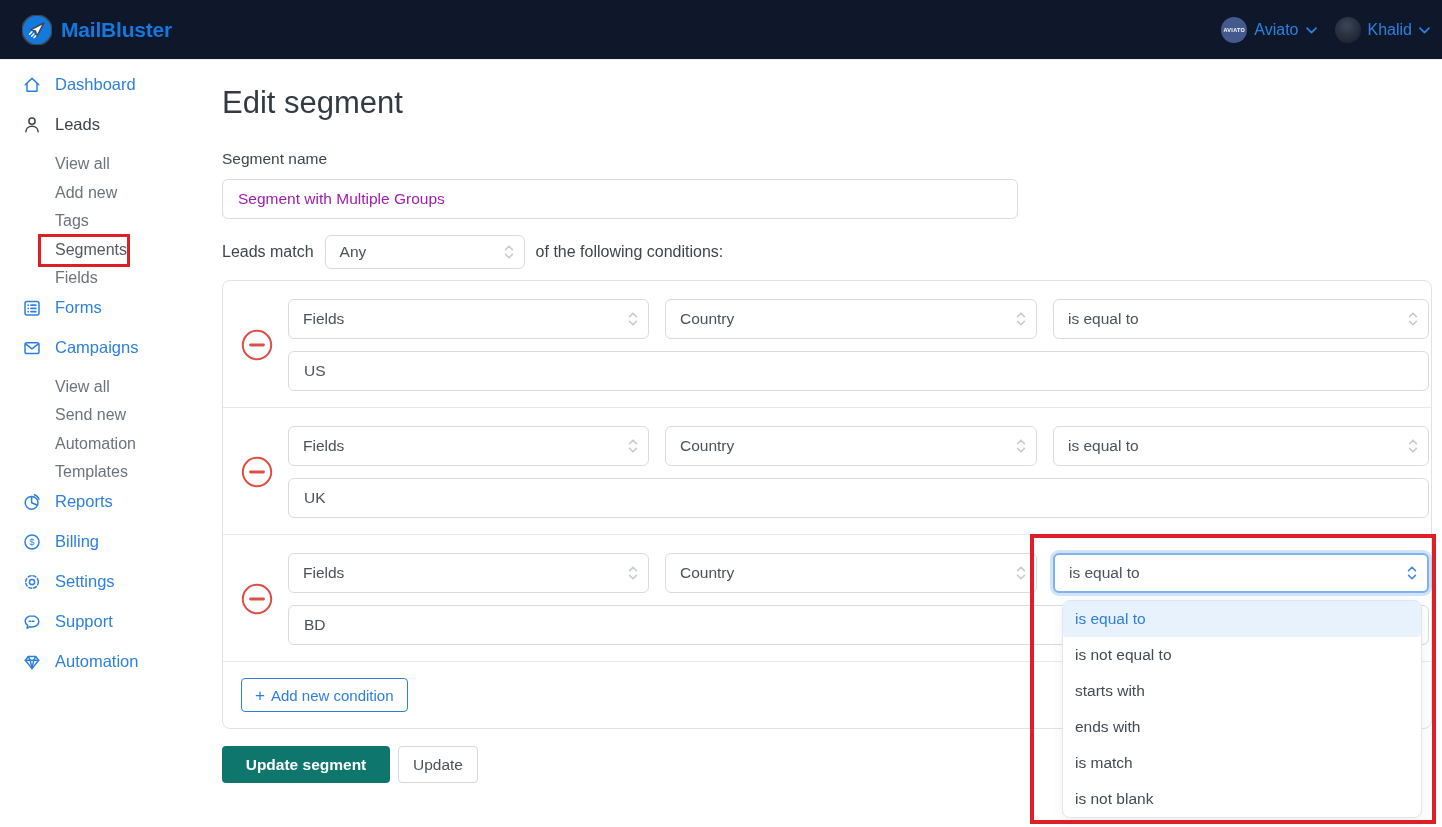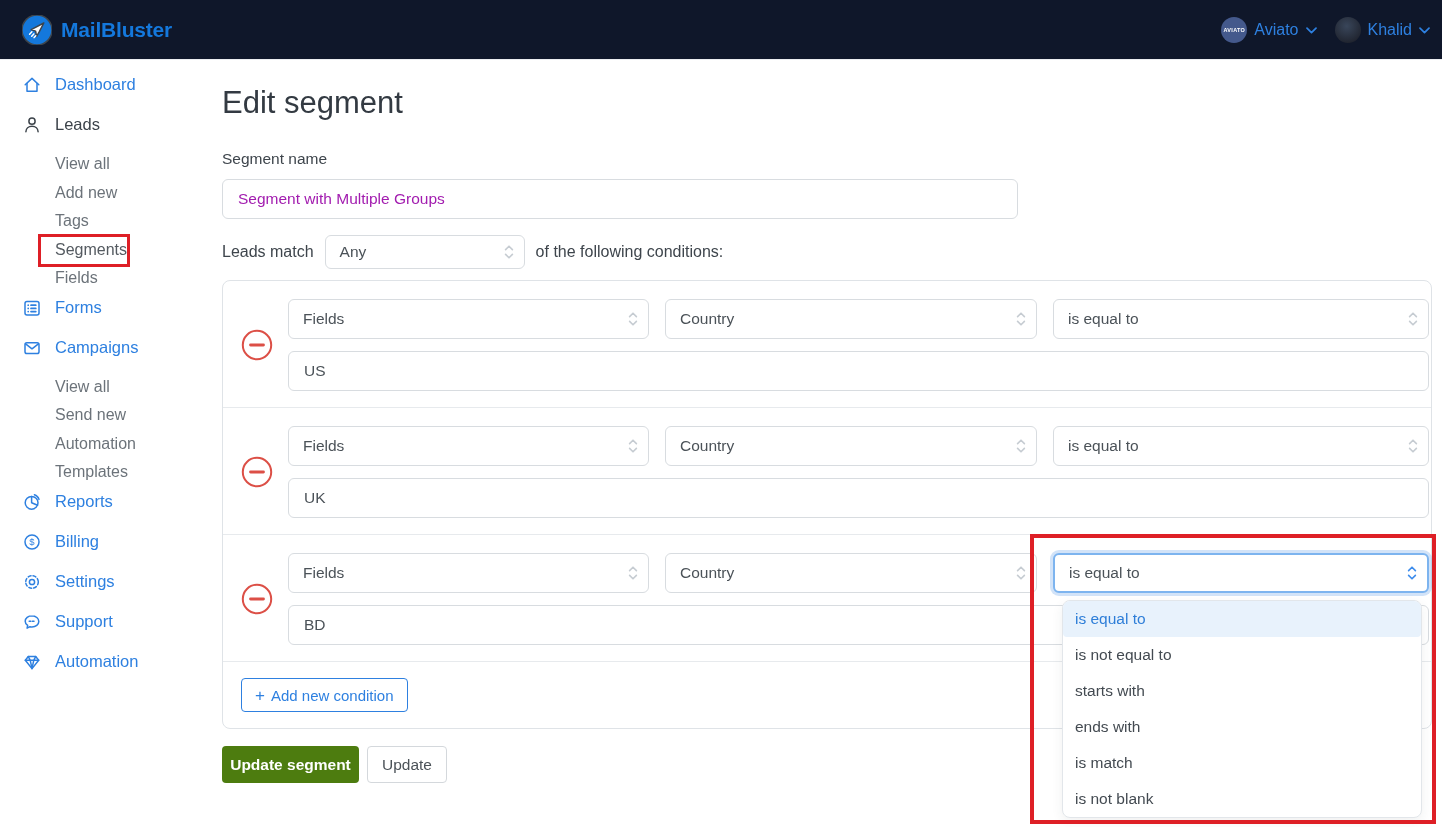--- a/index.html
+++ b/index.html
@@ -60,21 +60,21 @@
                    z-index:30; overflow:hidden; cursor:default; }
   .dd-item { height:36px; display:flex; align-items:center; padding:0 12px; font-size:15.5px; color:#434a51; cursor:pointer; }
   .dd-item.active { background:#e8f2fc; color:#2e7ed8; border-radius:4px; }
 
   .add-row { padding:16px 0 16px 18px; }
   .btn-add { height:34px; padding:0 13px; background:#fff; border:1px solid #2e80e0; color:#2e80e0;
              border-radius:4px; font-size:15px; font-family:inherit; cursor:pointer; display:inline-flex; align-items:center; gap:6px; }
   .btn-add .plus { font-size:17px; line-height:1; }
 
   .actions { margin-top:17px; display:flex; gap:8px; }
-  .btn-primary { width:137px; height:37px; background:#4d7c0f; color:#fff; border:none; border-radius:4px;
+  .btn-primary { width:168px; height:37px; background:#0f766e; color:#fff; border:none; border-radius:4px;
                  font-size:15.5px; font-weight:bold; font-family:inherit; cursor:pointer; }
   .btn-cancel { width:80px; height:37px; background:#fff; border:1px solid #d4d8dc; color:#4b5258;
                 border-radius:4px; font-size:15.5px; font-family:inherit; cursor:pointer; }
 
   
   .annot { position:absolute; border:4px solid #de1f26; pointer-events:none; z-index:60; }
   .annot-segments { left:38px; top:234px; width:92px; height:33px; border-width:3px; }
   .annot-dropdown { left:1030px; top:534px; width:406px; height:290px; }
 </style>
 </head>

